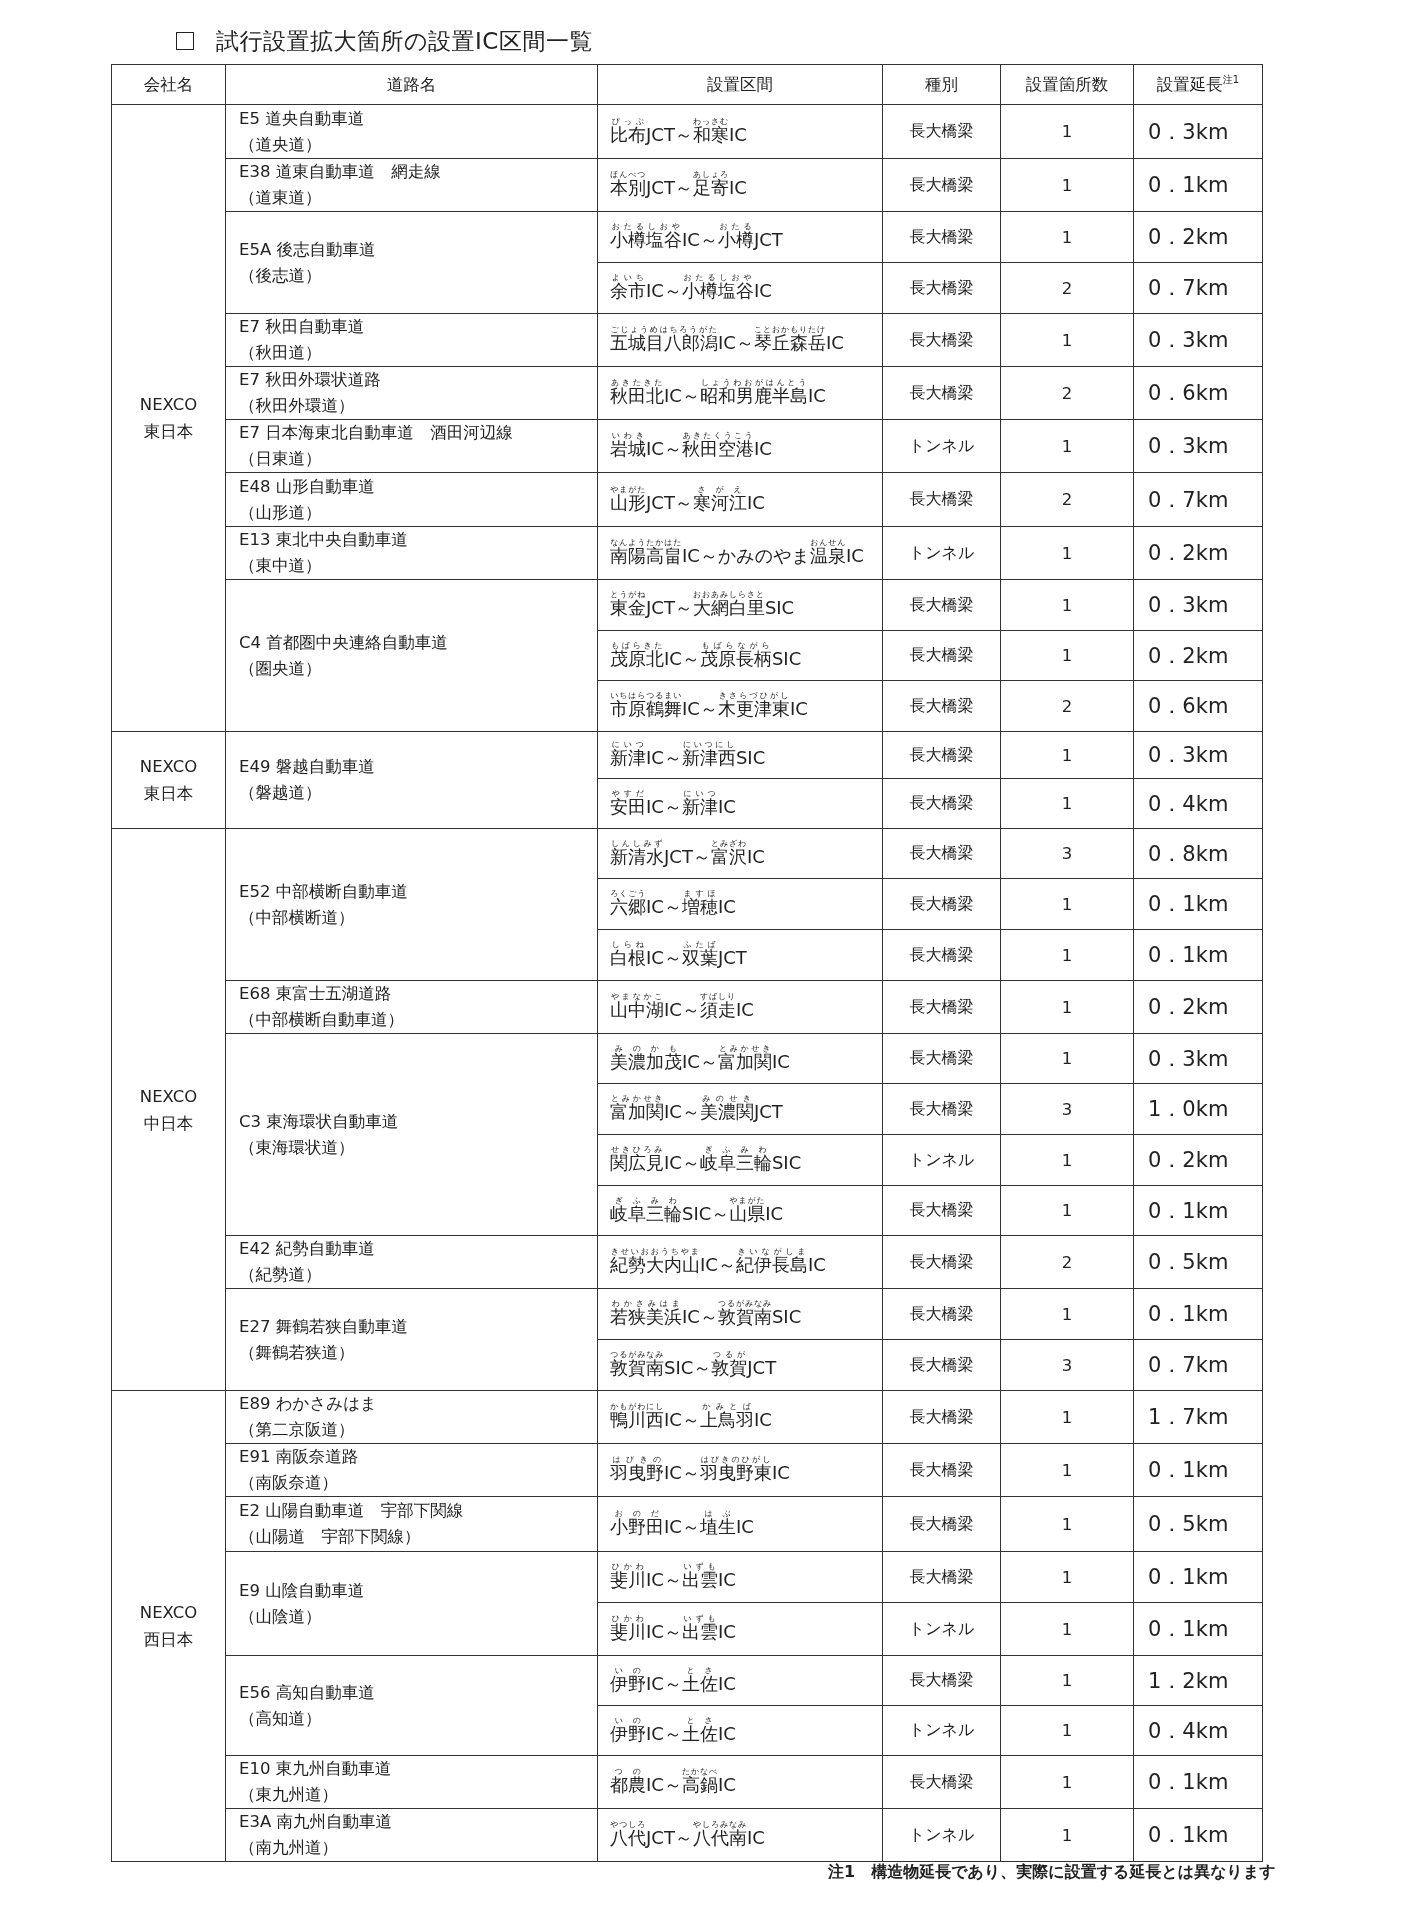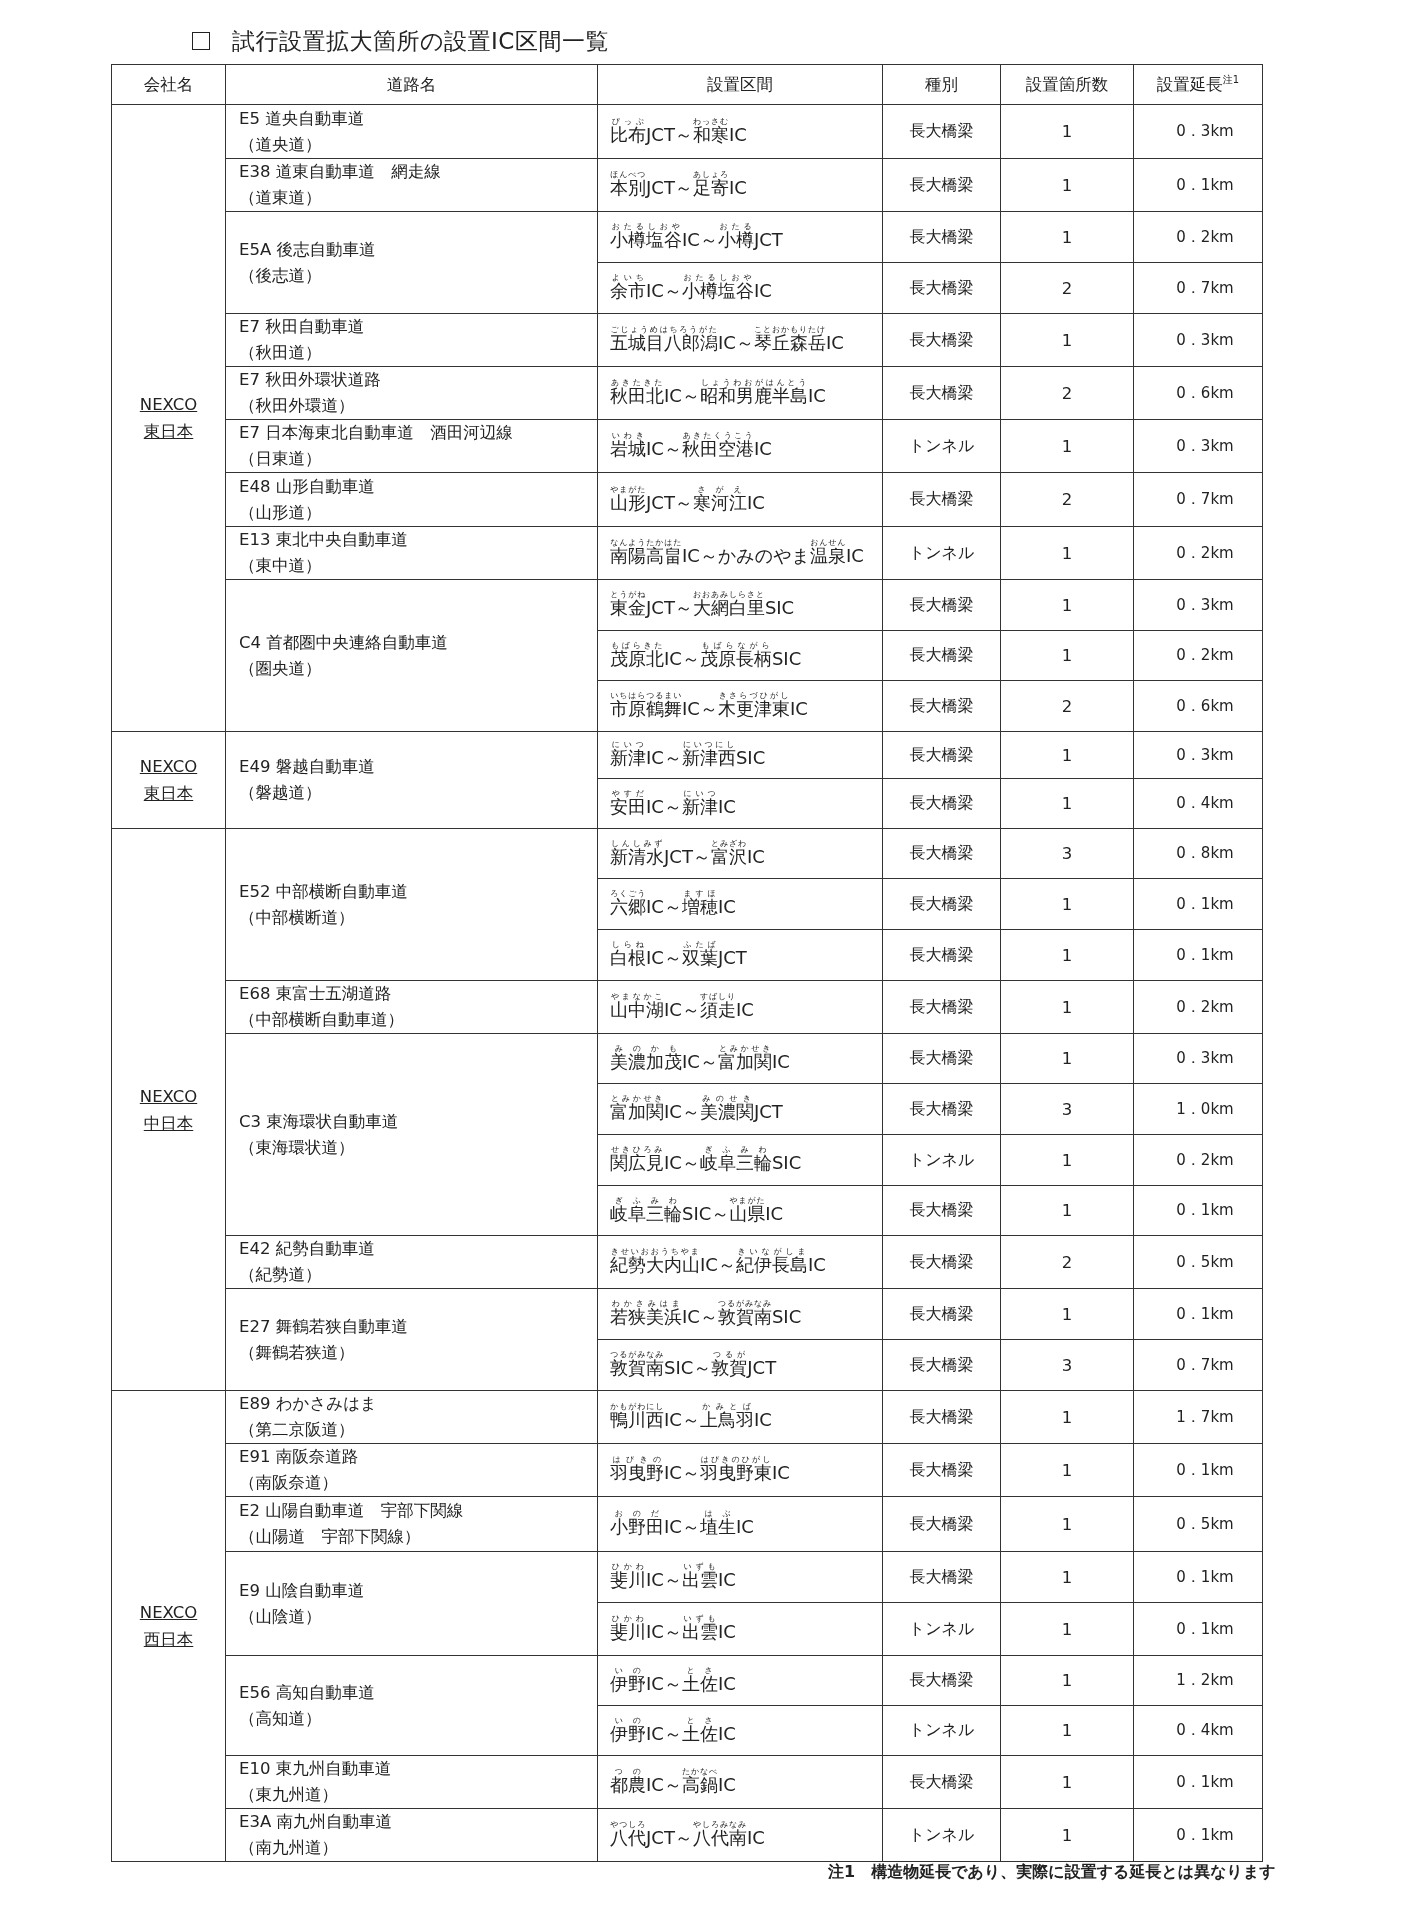--- a/index.html
+++ b/index.html
@@ -1,29 +1,29 @@
 <!DOCTYPE html>
 <html><head>
 <meta charset="utf-8">
 <style>
   html, body { margin: 0; padding: 0; background: #ffffff; }
   body { width: 1407px; height: 1920px; position: relative; overflow: hidden;
          font-family: "DejaVu Sans", "Liberation Sans", sans-serif; color: #222; }
-  .title { position: absolute; left: 192px; top: 26px; font-size: 23px; letter-spacing: 0.5px; white-space: nowrap; }
+  .title { position: absolute; left: 176px; top: 26px; font-size: 23px; letter-spacing: 0.5px; white-space: nowrap; }
   .title .box { display: inline-block; width: 16px; height: 16px; border: 1.6px solid #222; margin-right: 22px; vertical-align: -1px; }
   table { position: absolute; left: 111px; top: 64px; border-collapse: collapse; table-layout: fixed; width: 1151px; }
   td, th { border: 1.4px solid #333; padding: 0; font-weight: normal; font-size: 16.5px; vertical-align: middle; }
   th { height: 39px; text-align: center; font-size: 16.5px; }
   th sup { font-size: 10px; vertical-align: 7px; }
-  td.company { text-align: center; line-height: 27px; font-size: 16.5px; text-decoration: underline; }
+  td.company { text-align: center; line-height: 27px; font-size: 16.5px; }
   td.road { padding-left: 13px; line-height: 26px; font-size: 16.5px; white-space: nowrap; }
   td.section { padding-left: 12px; font-size: 18px; white-space: nowrap; }
   td.type { text-align: center; font-size: 16px; }
   td.count { text-align: center; font-size: 16.5px; }
-  td.length { text-align: center; font-size: 15px; padding-left: 14px; }
+  td.length { font-size: 21px; padding-left: 14px; }
   ruby rt { font-size: 8px; letter-spacing: 0.5px; }
   .sec { display: inline-block; padding-top: 4px; }
   .note { position: absolute; left: 828px; top: 1862px; font-size: 16px; white-space: nowrap; font-weight: bold; }
 </style>
 </head>
 <body>
 
 <div class="title">
   <span class="box"></span><span>試行設置拡大箇所の設置IC区間一覧</span>
 </div>

